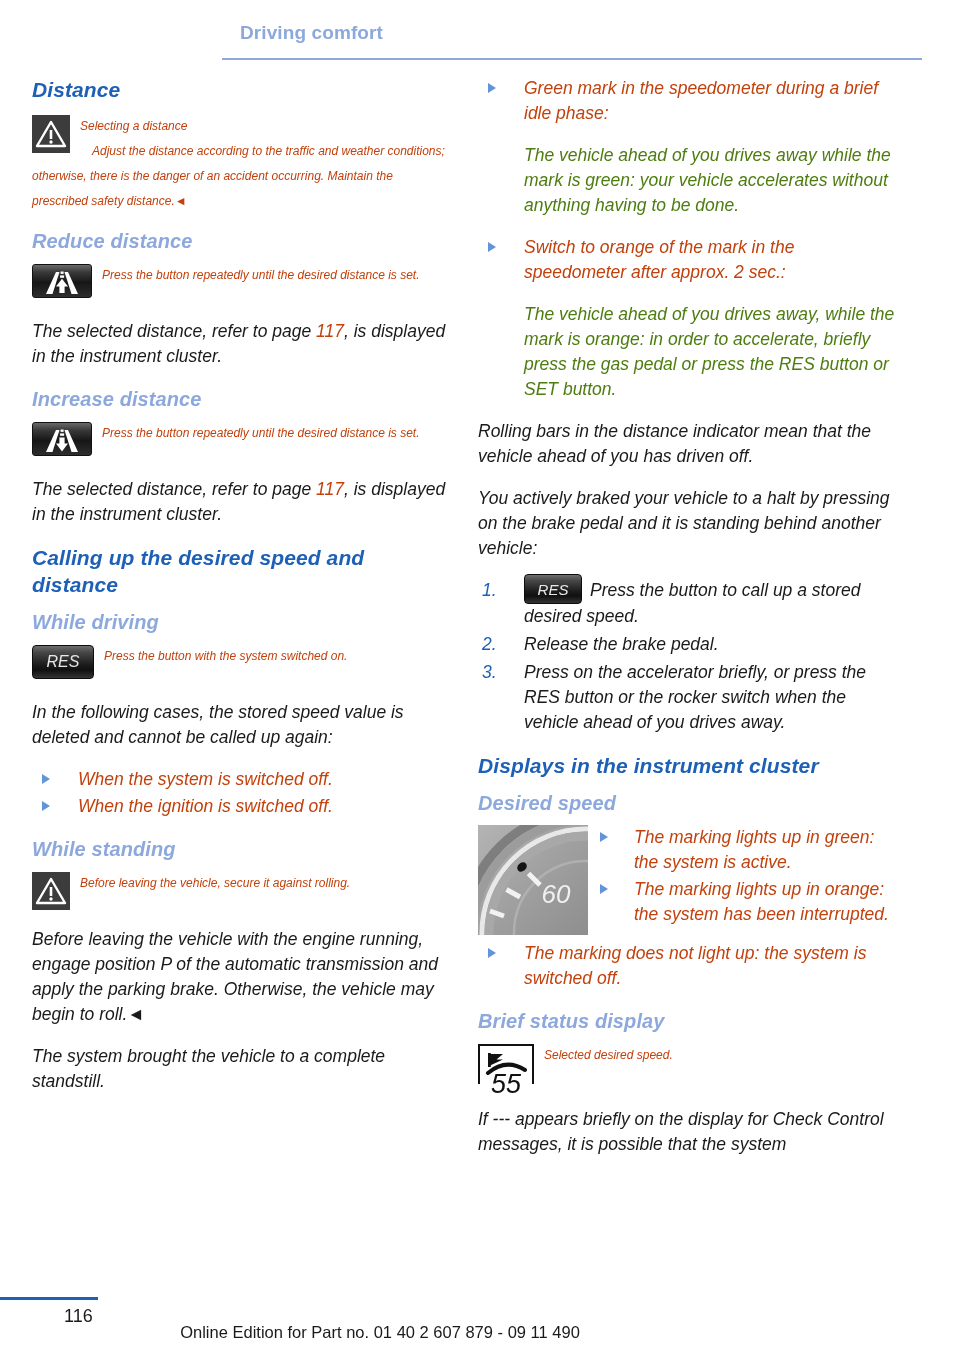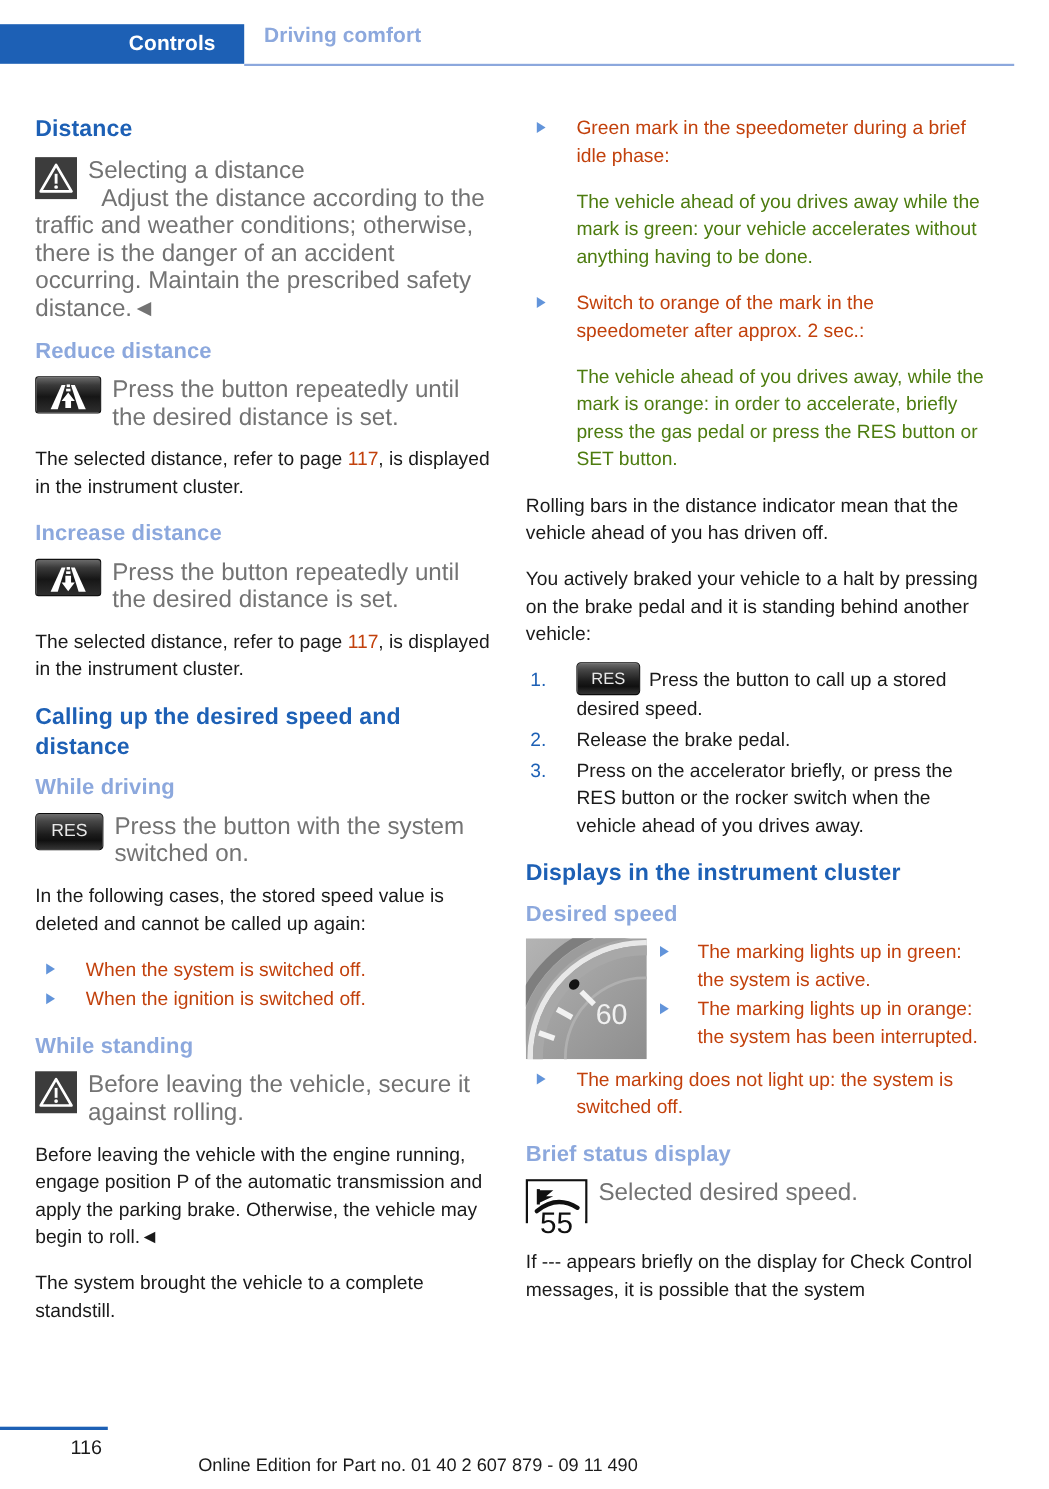--- a/index.html
+++ b/index.html
@@ -29,21 +29,21 @@
     display: flex; align-items: flex-start;
     color: #8ca8dd; font-size: 19px; font-weight: bold;
     letter-spacing: 0.1px;
   }
   .header-rule {
     position: absolute; left: 222px; top: 58px; width: 700px; height: 2px;
     background: #8ca8dd;
   }
 
   
-  .col { position: absolute; top: 104px; width: 420px; }
+  .col { position: absolute; top: 76px; width: 420px; font-style: italic; }
   .col-left  { left: 32px; }
   .col-right { left: 478px; }
 
   p { margin: 0 0 17px 0; }
 
   .body-text {
     font-size: 17.5px; line-height: 25px; color: #1a1a1a;
   }
   .pagelink { color: #c2410c; }
 
@@ -56,21 +56,21 @@
     margin: 0 0 9px 0; line-height: 26px; letter-spacing: 0.1px;
   }
   .sp-before-main { margin-top: 23px; }
   .sp-before-sub  { margin-top: 20px; }
 
   
   .icon-block {
     position: relative; min-height: 42px; margin-bottom: 14px;
   }
   .icon-block .ib-text {
-    font-size: 22px; line-height: 25px; color: #737373;
+    font-size: 12px; line-height: 25px; color: #c2410c;
   }
   .float-icon { float: left; margin: 1px 10px 0 0; }
 
   
   .warn-icon {
     width: 38px; height: 38px; background: #3c3c3c;
     display: inline-block; position: relative; vertical-align: top;
   }
   .warn-icon svg { display: block; }
 
@@ -161,23 +161,20 @@
     position: absolute; left: 0; top: 1323px; width: 760px;
     text-align: center; font-size: 16.5px; color: #1a1a1a;
   }
 </style>
 </head>
 <body>
 
 <div class="page">
 
   <div class="header">
-    <div class="header-tab">
-      <span>Controls</span>
-    </div>
     <div class="header-sub">
       <span>Driving comfort</span>
     </div>
   </div>
   <div class="header-rule"></div>
 
   <div class="col col-left">
 
     <h1 class="h-main">Distance</h1>
 

